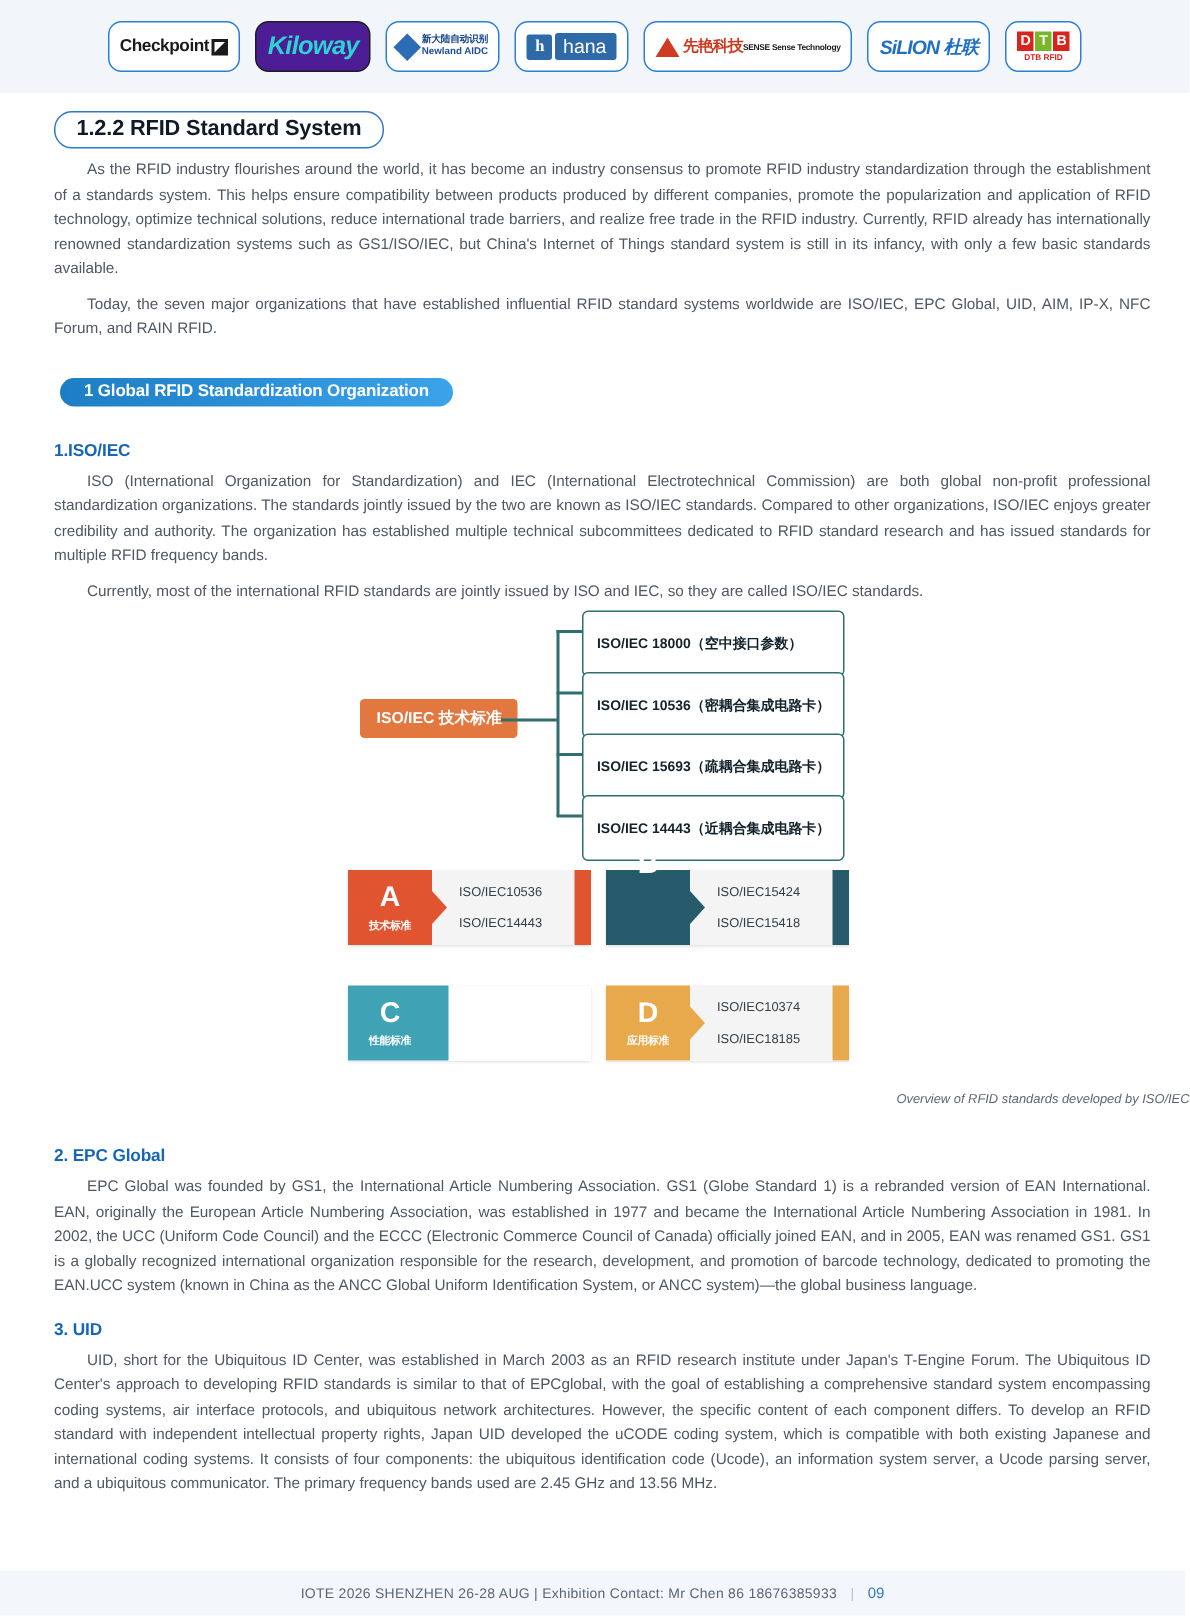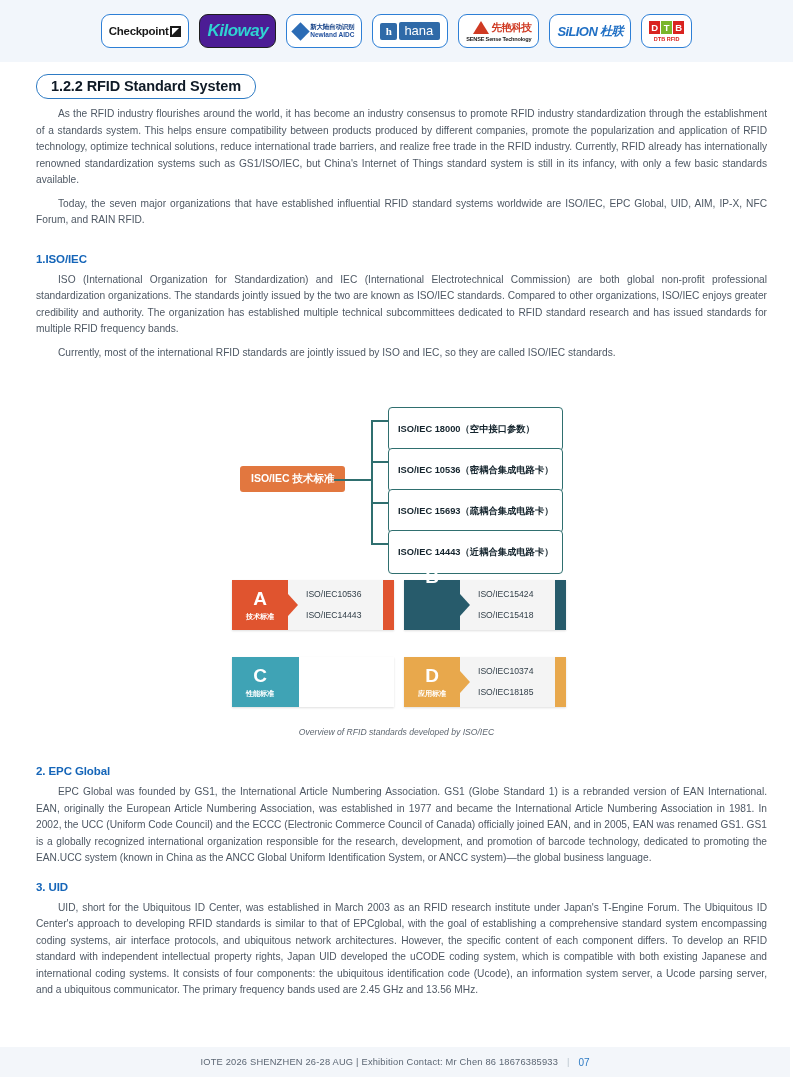--- a/index.html
+++ b/index.html
@@ -51,21 +51,21 @@
     border-left: 7px solid #fff; border-bottom: 7px solid transparent;
   }
   .lg-kiloway { font: bold 17px "Liberation Sans", sans-serif; color: #2fd2d2; letter-spacing: -0.5px; font-style: italic;}
   .lg-newland { display:flex; align-items:center; gap:3px;}
   .lg-newland .nl-dia { width:13px; height:13px; background:#2c6cb5; transform: rotate(45deg); }
   .lg-newland .nl-txt { font-size: 6.5px; line-height: 1.18; color:#1f4e9c; font-weight: bold; white-space: nowrap;}
   .lg-newland .nl-txt .cn { color:#123f86; letter-spacing: -0.2px;}
   .lg-hana { display:flex; align-items:center; gap:2px;}
   .lg-hana .hn-box { width:17px; height:17px; background:#2f6aa8; color:#fff; font: bold 11px "Liberation Serif", serif; display:flex; align-items:center; justify-content:center; border-radius:2px;}
   .lg-hana .hn-txt { background:#2f6aa8; color:#fff; font: 13px "Liberation Sans", sans-serif; padding: 1px 7px 2px 5px; border-radius:2px;}
-  .lg-sense { display:flex; flex-direction:column; align-items:flex-end; line-height:1;}
+  .lg-sense { display:flex; align-items:center; line-height:1;}
   .lg-sense .se-top { display:flex; align-items:center; gap:2px;}
   .lg-sense .se-tri { width:0;height:0;border-left:8px solid transparent;border-right:8px solid transparent;border-bottom:13px solid #cf3a23;}
   .lg-sense .se-cn { font: bold 10.5px "Liberation Sans", sans-serif; color:#cf3a23; letter-spacing:-0.5px;}
   .lg-sense .se-bot { font: bold 5.6px "Liberation Sans", sans-serif; color:#1a1a1a; margin-top:1px; letter-spacing:-0.2px;}
   .lg-silion { display:flex; align-items:center; gap:3px;}
   .lg-silion .si-en { font: bold italic 13px "Liberation Sans", sans-serif; color:#1f6fc4; letter-spacing:-0.6px;}
   .lg-silion .si-cn { font: bold italic 12px "Liberation Sans", sans-serif; color:#1f6fc4; letter-spacing:-0.5px;}
   .lg-dtb { display:flex; flex-direction:column; align-items:center; line-height:1;}
   .lg-dtb .dt-row { display:flex; gap:1px;}
   .lg-dtb .dt-sq { width:11px;height:13px; display:flex;align-items:center;justify-content:center; color:#fff; font:bold 9.5px "Liberation Sans",sans-serif;}
@@ -179,21 +179,21 @@
     justify-content: center;
     padding-left: 18px;
     box-sizing: border-box;
   }
   .card .list span { font: 8.6px "Liberation Sans", sans-serif; color: #33404a; line-height: 21px; }
   .card .edge { width: 11px; flex: 0 0 11px; }
 
   .fig-cap {
     position: absolute;
     left: 0; width: 793px;
-    text-align: center;
+    text-align: right;
     font: italic 8.6px "Liberation Sans", sans-serif;
     color: #5d6670;
   }
 
   
   .footer {
     position: absolute;
     left: 0; bottom: 0;
     width: 790px;
     height: 30px;
@@ -272,20 +272,23 @@
 
 <div class="content">
 
   <div class="sec-title-wrap">
     <div class="sec-title">1.2.2 RFID Standard System</div>
   </div>
 
   <p class="body">As the RFID industry flourishes around the world, it has become an industry consensus to promote RFID industry standardization through the establishment of a standards system. This helps ensure compatibility between products produced by different companies, promote the popularization and application of RFID technology, optimize technical solutions, reduce international trade barriers, and realize free trade in the RFID industry. Currently, RFID already has internationally renowned standardization systems such as GS1/ISO/IEC, but China's Internet of Things standard system is still in its infancy, with only a few basic standards available.</p>
   <p class="body">Today, the seven major organizations that have established influential RFID standard systems worldwide are ISO/IEC, EPC Global, UID, AIM, IP-X, NFC Forum, and RAIN RFID.</p>
 
+  <div class="badge-wrap">
+    <span class="badge">1 Global RFID Standardization Organization</span>
+  </div>
 
   <h3 class="sub">1.ISO/IEC</h3>
   <p class="body">ISO (International Organization for Standardization) and IEC (International Electrotechnical Commission) are both global non-profit professional standardization organizations. The standards jointly issued by the two are known as ISO/IEC standards. Compared to other organizations, ISO/IEC enjoys greater credibility and authority. The organization has established multiple technical subcommittees dedicated to RFID standard research and has issued standards for multiple RFID frequency bands.</p>
   <p class="body">Currently, most of the international RFID standards are jointly issued by ISO and IEC, so they are called ISO/IEC standards.</p>
 
 </div>
 
 <div>
 
   <div class="tree-root">ISO/IEC 技术标准</div>
@@ -360,14 +363,14 @@
   <h3 class="sub" style="margin-top:0;">2. EPC Global</h3>
   <p class="body">EPC Global was founded by GS1, the International Article Numbering Association. GS1 (Globe Standard 1) is a rebranded version of EAN International. EAN, originally the European Article Numbering Association, was established in 1977 and became the International Article Numbering Association in 1981. In 2002, the UCC (Uniform Code Council) and the ECCC (Electronic Commerce Council of Canada) officially joined EAN, and in 2005, EAN was renamed GS1. GS1 is a globally recognized international organization responsible for the research, development, and promotion of barcode technology, dedicated to promoting the EAN.UCC system (known in China as the ANCC Global Uniform Identification System, or ANCC system)—the global business language.</p>
 
   <h3 class="sub" style="margin-top:14px;">3. UID</h3>
   <p class="body">UID, short for the Ubiquitous ID Center, was established in March 2003 as an RFID research institute under Japan's T-Engine Forum. The Ubiquitous ID Center's approach to developing RFID standards is similar to that of EPCglobal, with the goal of establishing a comprehensive standard system encompassing coding systems, air interface protocols, and ubiquitous network architectures. However, the specific content of each component differs. To develop an RFID standard with independent intellectual property rights, Japan UID developed the uCODE coding system, which is compatible with both existing Japanese and international coding systems. It consists of four components: the ubiquitous identification code (Ucode), an information system server, a Ucode parsing server, and a ubiquitous communicator. The primary frequency bands used are 2.45 GHz and 13.56 MHz.</p>
 </div>
 
 <div class="footer">
   <span class="f-txt">IOTE 2026 SHENZHEN 26-28 AUG  | Exhibition Contact:  Mr Chen 86 18676385933</span>
   <span class="f-sep">|</span>
-  <span class="f-page">07</span>
+  <span class="f-page">09</span>
 </div>
 
 </body></html>

